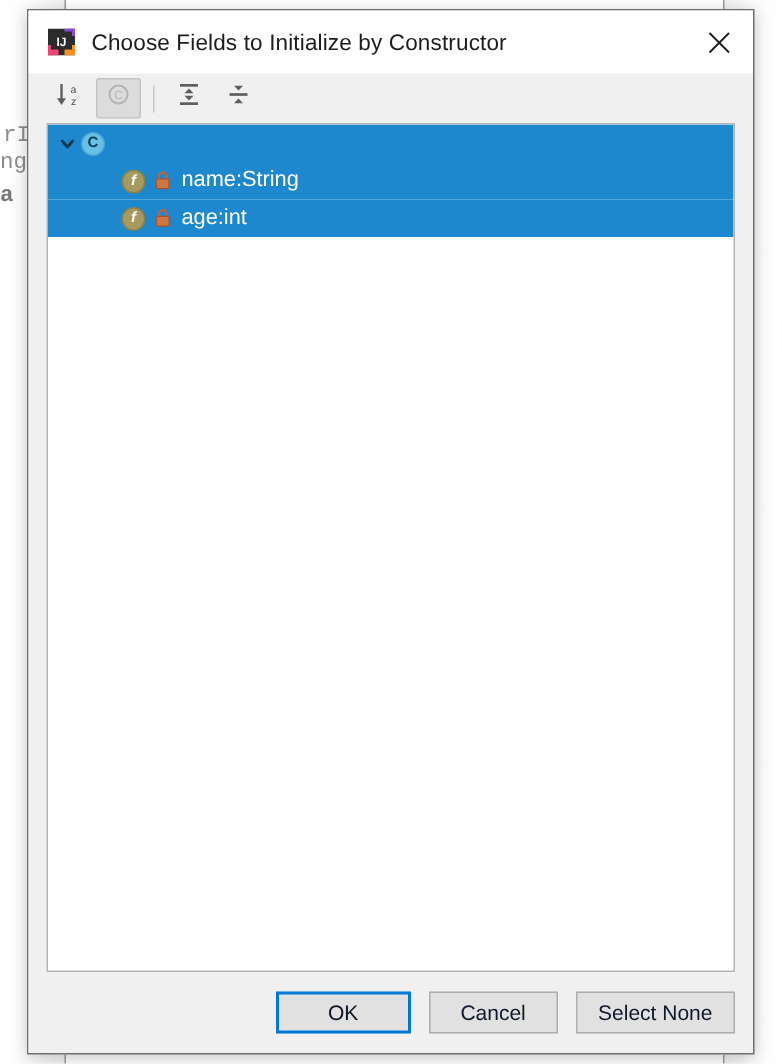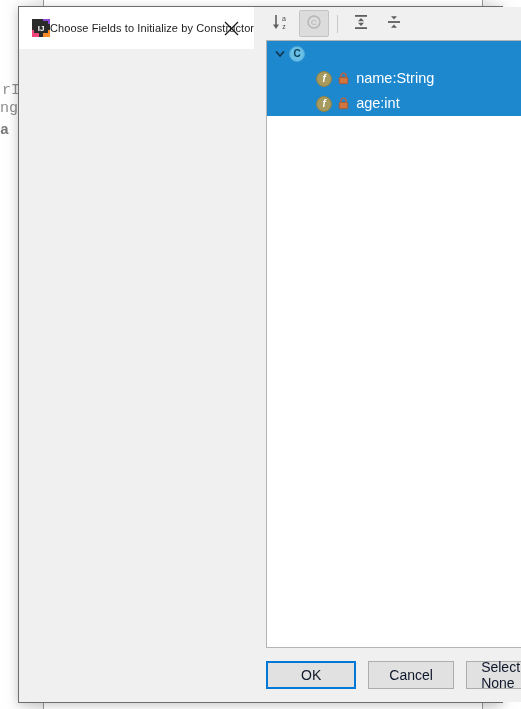--- a/index.html
+++ b/index.html
@@ -51,40 +51,41 @@
   #dialog {
     position: absolute;
     left: 18px; top: 6px;
     width: 485px; height: 697px;
     background: #f0f0f0;
     border: 1px solid #6d6d6d;
     box-shadow: 0 2px 10px rgba(0,0,0,0.22);
     z-index: 5;
     box-sizing: border-box;
     display: flex;
-    flex-direction: row;
+    flex-direction: column;
   }
 
   
   #titlebar {
     height: 42px;
     background: #ffffff;
     display: flex;
     align-items: center;
     flex: none;
     position: relative;
   }
   #app-icon {
     width: 18px; height: 18px;
     margin-left: 13px;
     position: relative;
     flex: none;
   }
   #title-text {
-    font-size: 11px;
+    margin-left: 11px;
+    font-size: 15px;
     color: #1c1c1c;
     letter-spacing: 0.1px;
   }
   #close-btn {
     position: absolute;
     right: 0; top: 0;
     width: 46px; height: 42px;
     display: flex; align-items: center; justify-content: center;
     cursor: default;
   }

